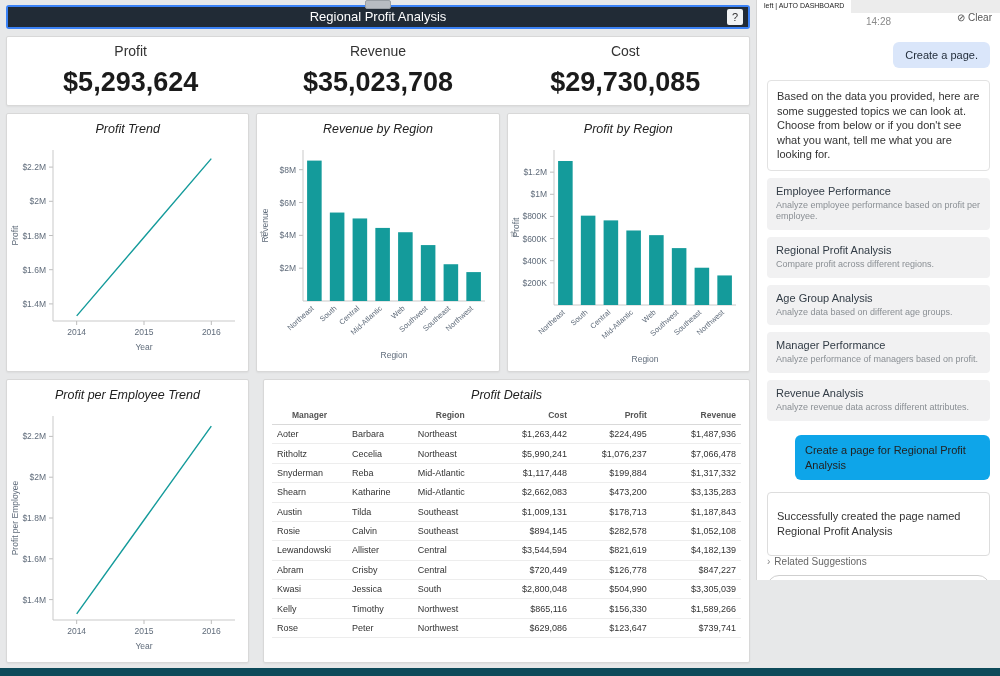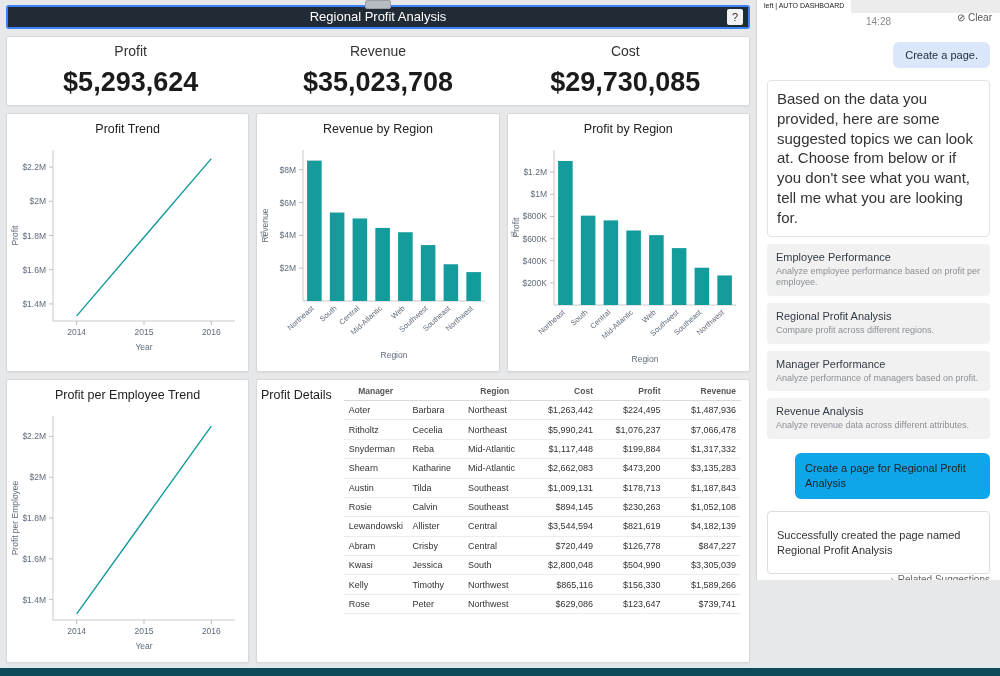--- a/index.html
+++ b/index.html
@@ -27,57 +27,57 @@
               cursor:pointer; }
 
   
   .kpi-card { height:88px; display:flex; align-items:center; }
   .kpi { flex:1; text-align:center; }
   .kpi-label { font-size:14px; color:#333; margin-bottom:8px; }
   .kpi-value { font-size:27px; font-weight:bold; color:#1b1b1b; }
 
   
   .row2 { display:flex; gap:7px; height:262px; }
-  .row3 { display:flex; gap:7px; flex:1; }
+  .row3 { display:flex; gap:14px; flex:1; }
   .chart-card { flex:1; display:flex; flex-direction:column; position:relative; }
-  .chart-title { text-align:center; font-size:12.5px; color:#222; padding:8px 4px 0; height:24px; }
+  .chart-title { text-align:center; font-size:12.5px; color:#222; padding:8px 20px 0; height:24px;font-style:italic; }
   .chart-area { flex:1; position:relative; }
   .sort-glyph { position:absolute; left:2px; top:45%; font-size:8px; color:#9aa0a6; }
 
   
-  .table-card { width:494px; display:flex; flex-direction:row; }
+  .table-card { width:494px; display:flex; flex-direction:column; }
   .table-wrap { padding:2px 8px 0; overflow:hidden; flex:1; }
   table { width:100%; border-collapse:collapse; table-layout:fixed; }
   th { font-size:8.5px; color:#555; font-weight:bold; text-align:center;
        padding:4px 5px; border-bottom:1px solid #d9d9d9; }
   td { font-size:9px; color:#333; padding:4.2px 5px; border-bottom:1px solid #ededed;
        white-space:nowrap; overflow:hidden; }
   th.num, td.num { text-align:right; }
 
   
   .sidebar { position:absolute; left:756px; top:0; width:244px; height:580px;
              background:#fff; border-left:1px solid #d4d4d4; display:flex; flex-direction:column; }
   .tabstrip { height:13px; background:#ececec; display:flex; }
   .os-tab { background:#fff; font-size:7px; color:#222; padding:2px 7px; white-space:nowrap; }
   .meta-row { position:relative; height:18px; margin-top:3px; }
   .timestamp { position:absolute; left:0; right:0; text-align:center; font-size:10px; color:#8a8a8a; }
   .clear-btn { position:absolute; right:8px; top:-4px; font-size:10px; color:#555; cursor:pointer; }
   .sb-body { flex:1; padding:0 10px; overflow:hidden; display:flex; flex-direction:column; }
   .create-page-btn { align-self:flex-end; margin-top:8px; background:#dae6fa; color:#1f2a37;
                      font-size:11px; padding:7px 12px; border-radius:6px; cursor:pointer; }
   .intro-card { margin-top:12px; border:1px solid #e2e2e2; border-radius:4px;
-                padding:8px 9px; font-size:15px; color:#333; line-height:1.32; }
+                padding:8px 9px; font-size:11px; color:#333; line-height:1.32; }
   .suggestion { margin-top:7px; background:#f1f1f2; border-radius:4px; padding:7px 9px; cursor:pointer; }
   .suggestion-title { font-size:11px; color:#323c46; }
   .suggestion-desc { font-size:9px; color:#8a8f94; margin-top:3px; line-height:1.3; }
   .user-bubble { margin-top:14px; margin-left:28px; background:#0ea5e9; border-radius:6px;
                  padding:8px 10px; font-size:11px; color:#222; line-height:1.35; }
   .confirm-card { margin-top:12px; border:1px solid #ddd; border-radius:4px;
                   padding:16px 9px; font-size:11px; color:#333; line-height:1.35; }
-  .related-row { margin-top:auto; text-align:right; font-size:10px; color:#666;
+  .related-row { margin-top:auto; text-align:left; font-size:10px; color:#666;
                  padding-bottom:8px; cursor:pointer; }
   .related-chevron { margin-right:4px; color:#888; }
   .ask-box { position:relative; border:1px solid #cfcfcf; border-radius:12px; height:62px;
              margin-bottom:10px; }
   .ask-input { width:100%; height:100%; border:none; resize:none; outline:none;
                font-family:"Liberation Sans", sans-serif; font-size:11px; color:#333;
                padding:7px 8px; background:transparent; }
   .send-icon { position:absolute; right:6px; bottom:5px; cursor:pointer; }
 
   .bottom-bar { position:absolute; left:0; top:668px; width:1000px; height:8px; background:#0e4a5a; }
@@ -301,21 +301,21 @@
                   <td>Southeast</td>
                   <td class="num">$1,009,131</td>
                   <td class="num">$178,713</td>
                   <td class="num">$1,187,843</td>
                 </tr>
                 <tr>
                   <td>Rosie</td>
                   <td>Calvin</td>
                   <td>Southeast</td>
                   <td class="num">$894,145</td>
-                  <td class="num">$230,263</td>
+                  <td class="num">$282,578</td>
                   <td class="num">$1,052,108</td>
                 </tr>
                 <tr>
                   <td>Lewandowski</td>
                   <td>Allister</td>
                   <td>Central</td>
                   <td class="num">$3,544,594</td>
                   <td class="num">$821,619</td>
                   <td class="num">$4,182,139</td>
                 </tr>
@@ -375,20 +375,24 @@
       <div id="suggestions">
           <div class="suggestion">
             <div class="suggestion-title">Employee Performance</div>
             <div class="suggestion-desc">Analyze employee performance based on profit per employee.</div>
           </div>
           <div class="suggestion">
             <div class="suggestion-title">Regional Profit Analysis</div>
             <div class="suggestion-desc">Compare profit across different regions.</div>
           </div>
           <div class="suggestion">
+            <div class="suggestion-title">Age Group Analysis</div>
+            <div class="suggestion-desc">Analyze data based on different age groups.</div>
+          </div>
+          <div class="suggestion">
             <div class="suggestion-title">Manager Performance</div>
             <div class="suggestion-desc">Analyze performance of managers based on profit.</div>
           </div>
           <div class="suggestion">
             <div class="suggestion-title">Revenue Analysis</div>
             <div class="suggestion-desc">Analyze revenue data across different attributes.</div>
           </div>
         </div>
 
       <div class="user-bubble">Create a page for Regional Profit Analysis</div>

